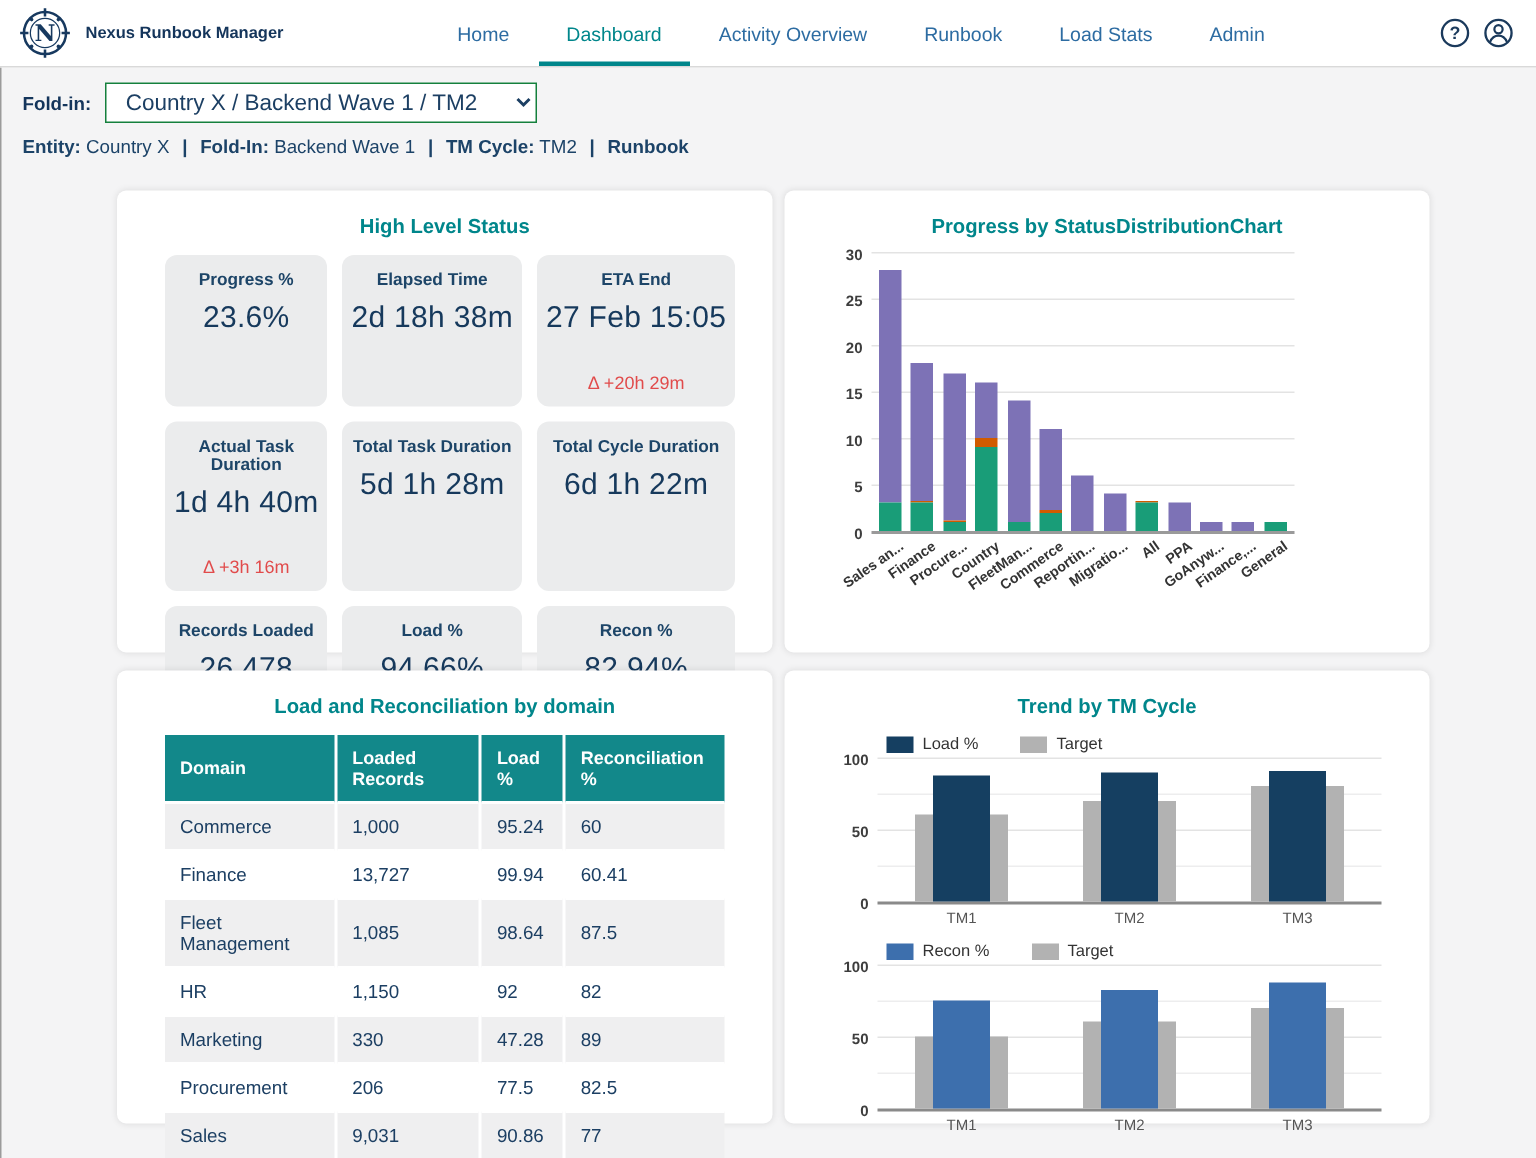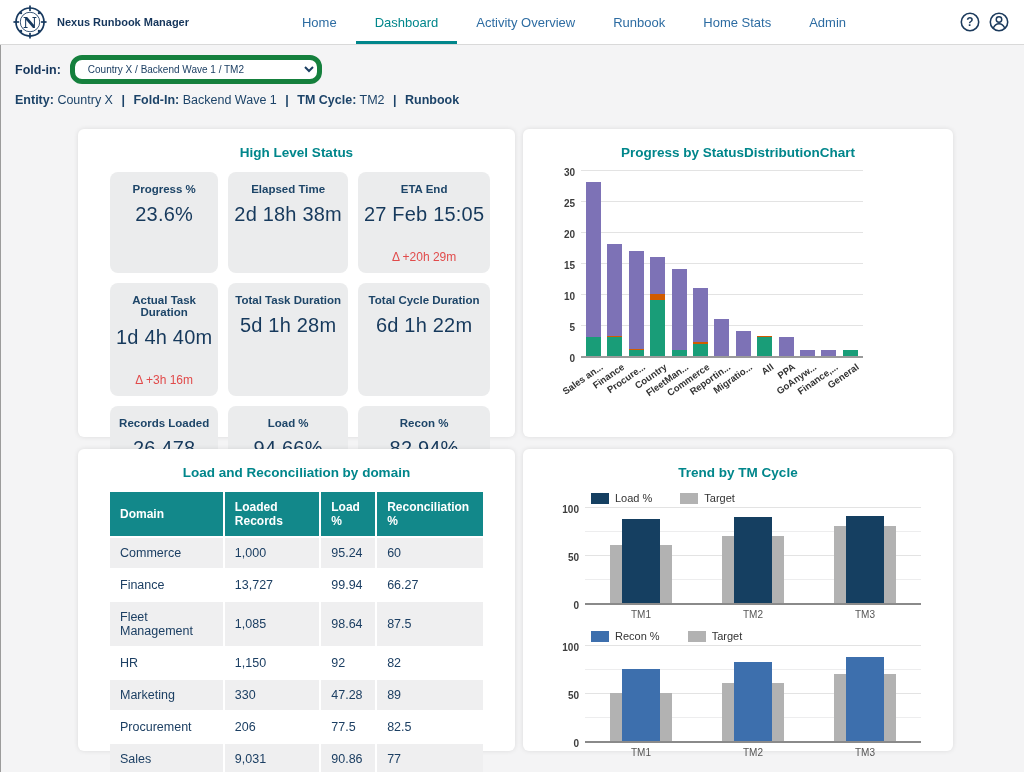--- a/index.html
+++ b/index.html
@@ -14,22 +14,22 @@
   .brand { display:flex; align-items:center; gap:10px; padding-left:13px; }
   .brand-title { font-size:11px; font-weight:700; color:#14355b; white-space:nowrap; }
   .main-nav { flex:1; display:flex; justify-content:center; gap:0; align-items:stretch; }
   .nav-link { display:flex; align-items:center; padding:0 19px; font-size:13px; color:#2d6ca2; cursor:pointer; text-decoration:none; }
   .nav-link.active { color:#00868b; box-shadow: inset 0 -3px 0 #00868b; }
   .header-icons { display:flex; align-items:center; gap:7px; padding-right:14px; }
   .hicon { width:22px; height:22px; cursor:pointer; }
   
   .filter-row { display:flex; align-items:center; gap:9px; padding:10px 15px 4px; }
   .filter-label { font-size:12.5px; font-weight:700; color:#14355b; }
-  .fold-select { font-family:inherit; font-size:10px; color:#1c3f63; background:#fff;
-     border:5px solid #15803d; border-radius:12px; padding:3px 22px 3px 9px; min-width:252px; }
+  .fold-select { font-family:inherit; font-size:15px; color:#1c3f63; background:#fff;
+     border:1px solid #15803d; border-radius:0; padding:3px 22px 3px 9px; min-width:252px; }
   .breadcrumb { padding:5px 15px 10px; font-size:12.5px; color:#1c4368; }
   .breadcrumb b { font-weight:700; }
   .bc-sep { margin:0 5px; font-weight:700; }
   
   .main { display:grid; grid-template-columns:437px 430px; column-gap:8px; row-gap:12px; margin:12px 71px 0 78px; }
   .card { background:#fff; border-radius:6px; box-shadow:0 0 5px rgba(0,0,0,.10); padding:14px 32px; }
   .card-title { font-size:13.5px; font-weight:700; color:#00868b; text-align:center; margin:2px 0 12px; }
   .card-status, .card-chart1 { height:308px; }
   .card-table, .card-trend { height:302px; }
   
@@ -97,21 +97,21 @@
       <circle cx="30.5" cy="30.5" r="1.4" fill="#17395f"></circle>
       <text x="20" y="26.5" text-anchor="middle" font-family="DejaVu Serif, serif" font-size="18" font-weight="bold" fill="#17395f">N</text>
     </svg>
     <span class="brand-title">Nexus Runbook Manager</span>
   </div>
   <nav class="main-nav">
       <a class="nav-link">Home</a>
       <a class="nav-link active">Dashboard</a>
       <a class="nav-link">Activity Overview</a>
       <a class="nav-link">Runbook</a>
-      <a class="nav-link">Home Stats</a>
+      <a class="nav-link">Load Stats</a>
       <a class="nav-link">Admin</a>
     </nav>
   <div class="header-icons">
     <svg class="hicon" viewBox="0 0 24 24">
       <circle cx="12" cy="12" r="9.5" fill="none" stroke="#1b3a5c" stroke-width="1.7"></circle>
       <text x="12" y="16.5" text-anchor="middle" font-family="Liberation Sans, sans-serif" font-size="13" font-weight="bold" fill="#1b3a5c">?</text>
     </svg>
     <svg class="hicon" viewBox="0 0 24 24">
       <circle cx="12" cy="12" r="9.5" fill="none" stroke="#1b3a5c" stroke-width="1.7"></circle>
       <circle cx="12" cy="9.3" r="3" fill="none" stroke="#1b3a5c" stroke-width="1.6"></circle>
@@ -291,21 +291,21 @@
           <tr>
             <td>Commerce</td>
             <td>1,000</td>
             <td>95.24</td>
             <td>60</td>
           </tr>
           <tr>
             <td>Finance</td>
             <td>13,727</td>
             <td>99.94</td>
-            <td>66.27</td>
+            <td>60.41</td>
           </tr>
           <tr>
             <td>Fleet Management</td>
             <td>1,085</td>
             <td>98.64</td>
             <td>87.5</td>
           </tr>
           <tr>
             <td>HR</td>
             <td>1,150</td>

